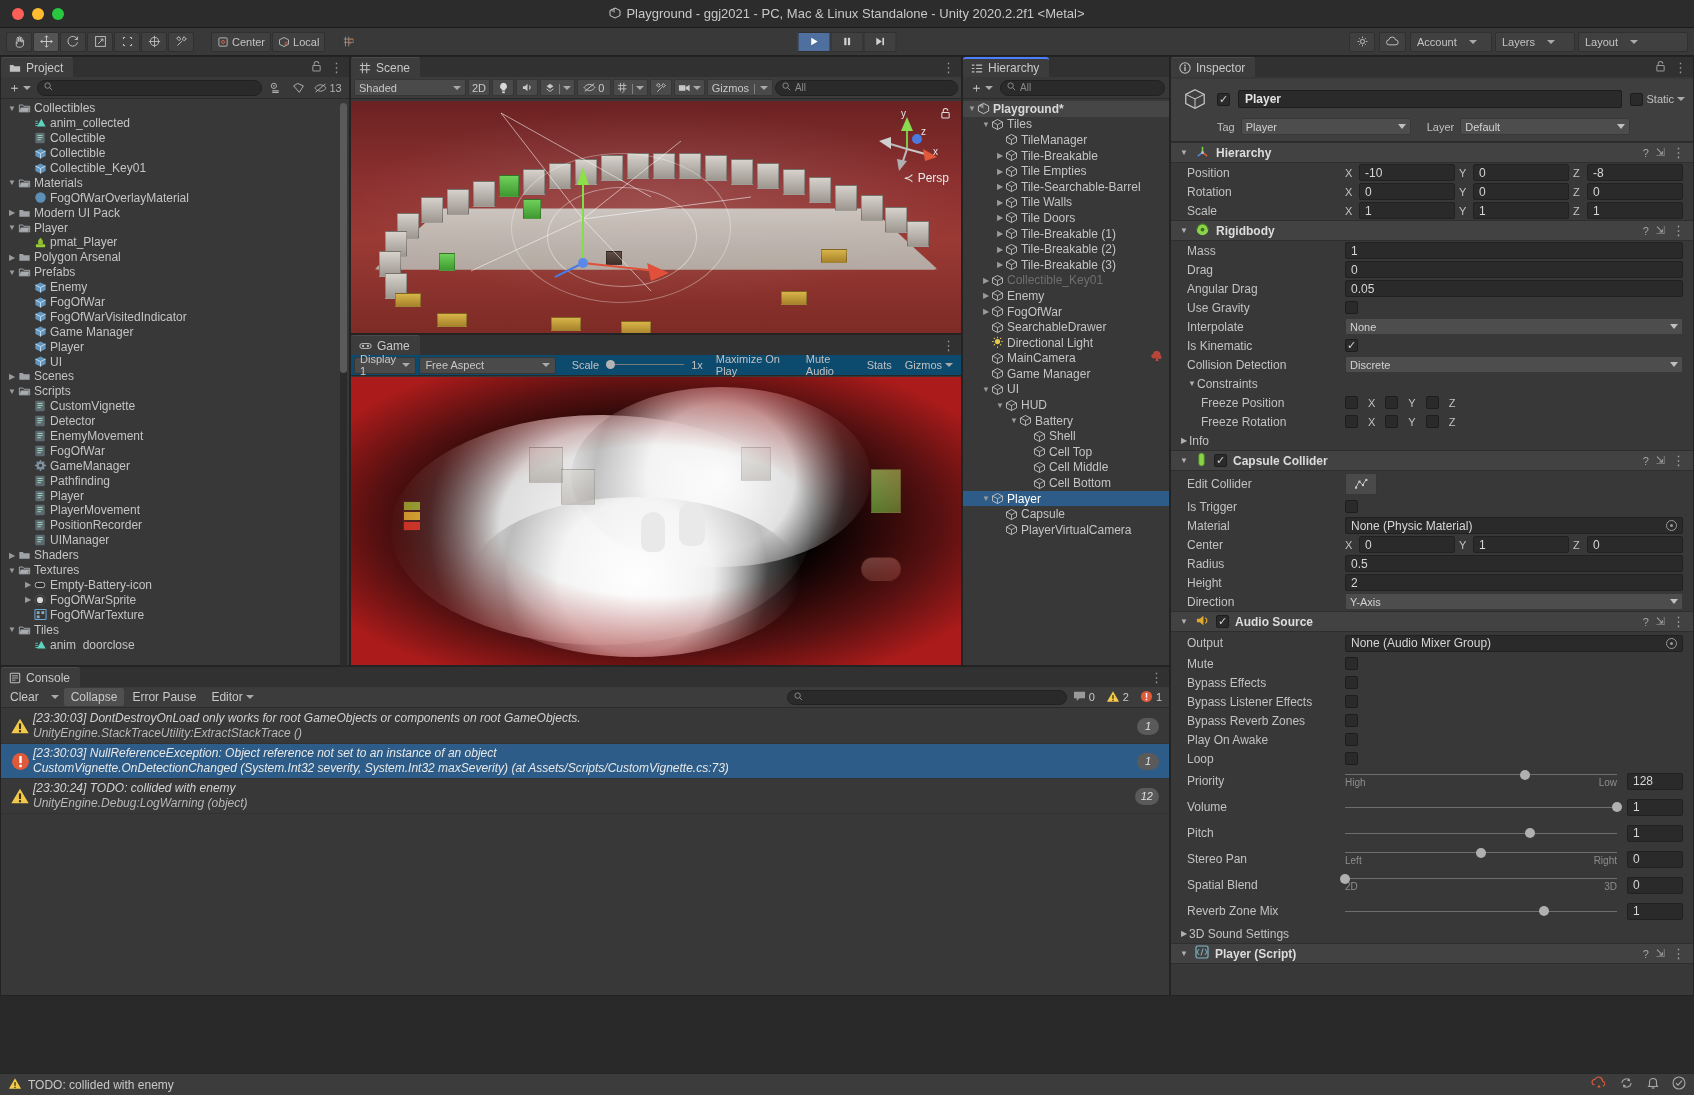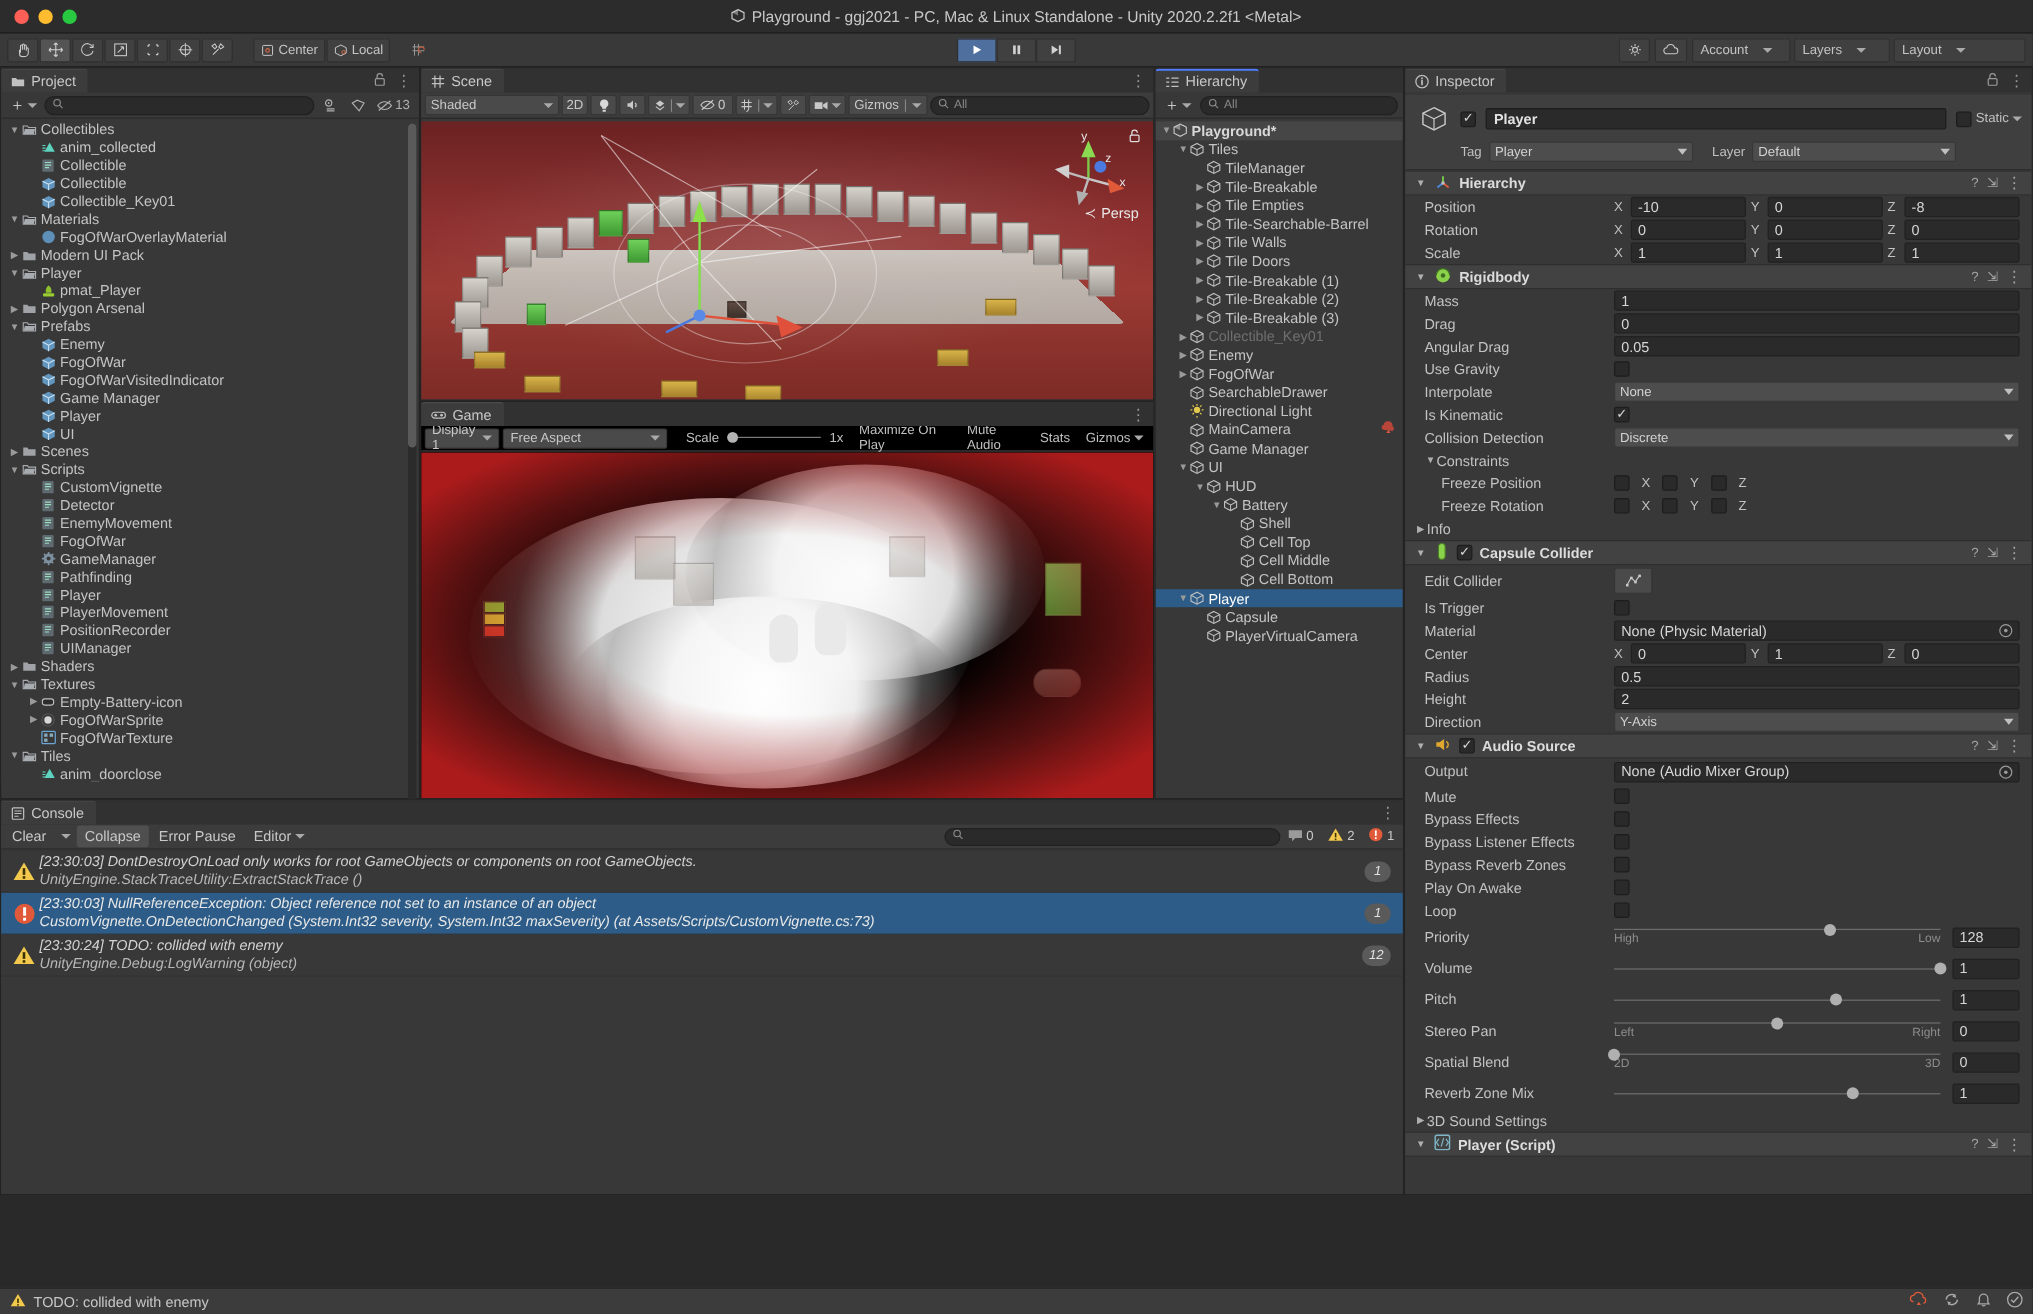--- a/index.html
+++ b/index.html
@@ -130,21 +130,21 @@
     color: #c8c8c8; font-size: 11px; gap: 4px; }
   .sbtn { height: 17px; min-width: 22px; background: #4a4a4a;
     border: 1px solid #363636; border-radius: 2px; display: flex;
     align-items: center; justify-content: center; color: #c8c8c8; font-size: 11px;
     padding: 0 3px; gap: 2px; }
   .scene-view { position: absolute; left: 0; right: 0; top: 44px; bottom: 0;
     overflow: hidden; }
 
   
   #game { left: 350px; top: 334px; width: 612px; height: 332px; }
-  .game-toolbar { height: 21px; background: #000000; display: flex;
+  .game-toolbar { height: 21px; background: #0c4a6e; display: flex;
     align-items: center; padding: 0 3px; gap: 3px; border-bottom: 1px solid #282828;
     font-size: 11px; }
   .gbtn { height: 17px; background: #4a4a4a; border: 1px solid #363636;
     border-radius: 2px; display: flex; align-items: center; padding: 0 5px;
     color: #c8c8c8; gap: 4px; }
   .gflat { color: #c0c0c0; padding: 0 5px; height: 17px; display: flex;
     align-items: center; gap: 3px; }
   .game-view { position: absolute; left: 0; right: 0; top: 42px; bottom: 0;
     background: #000; overflow: hidden; }
 

